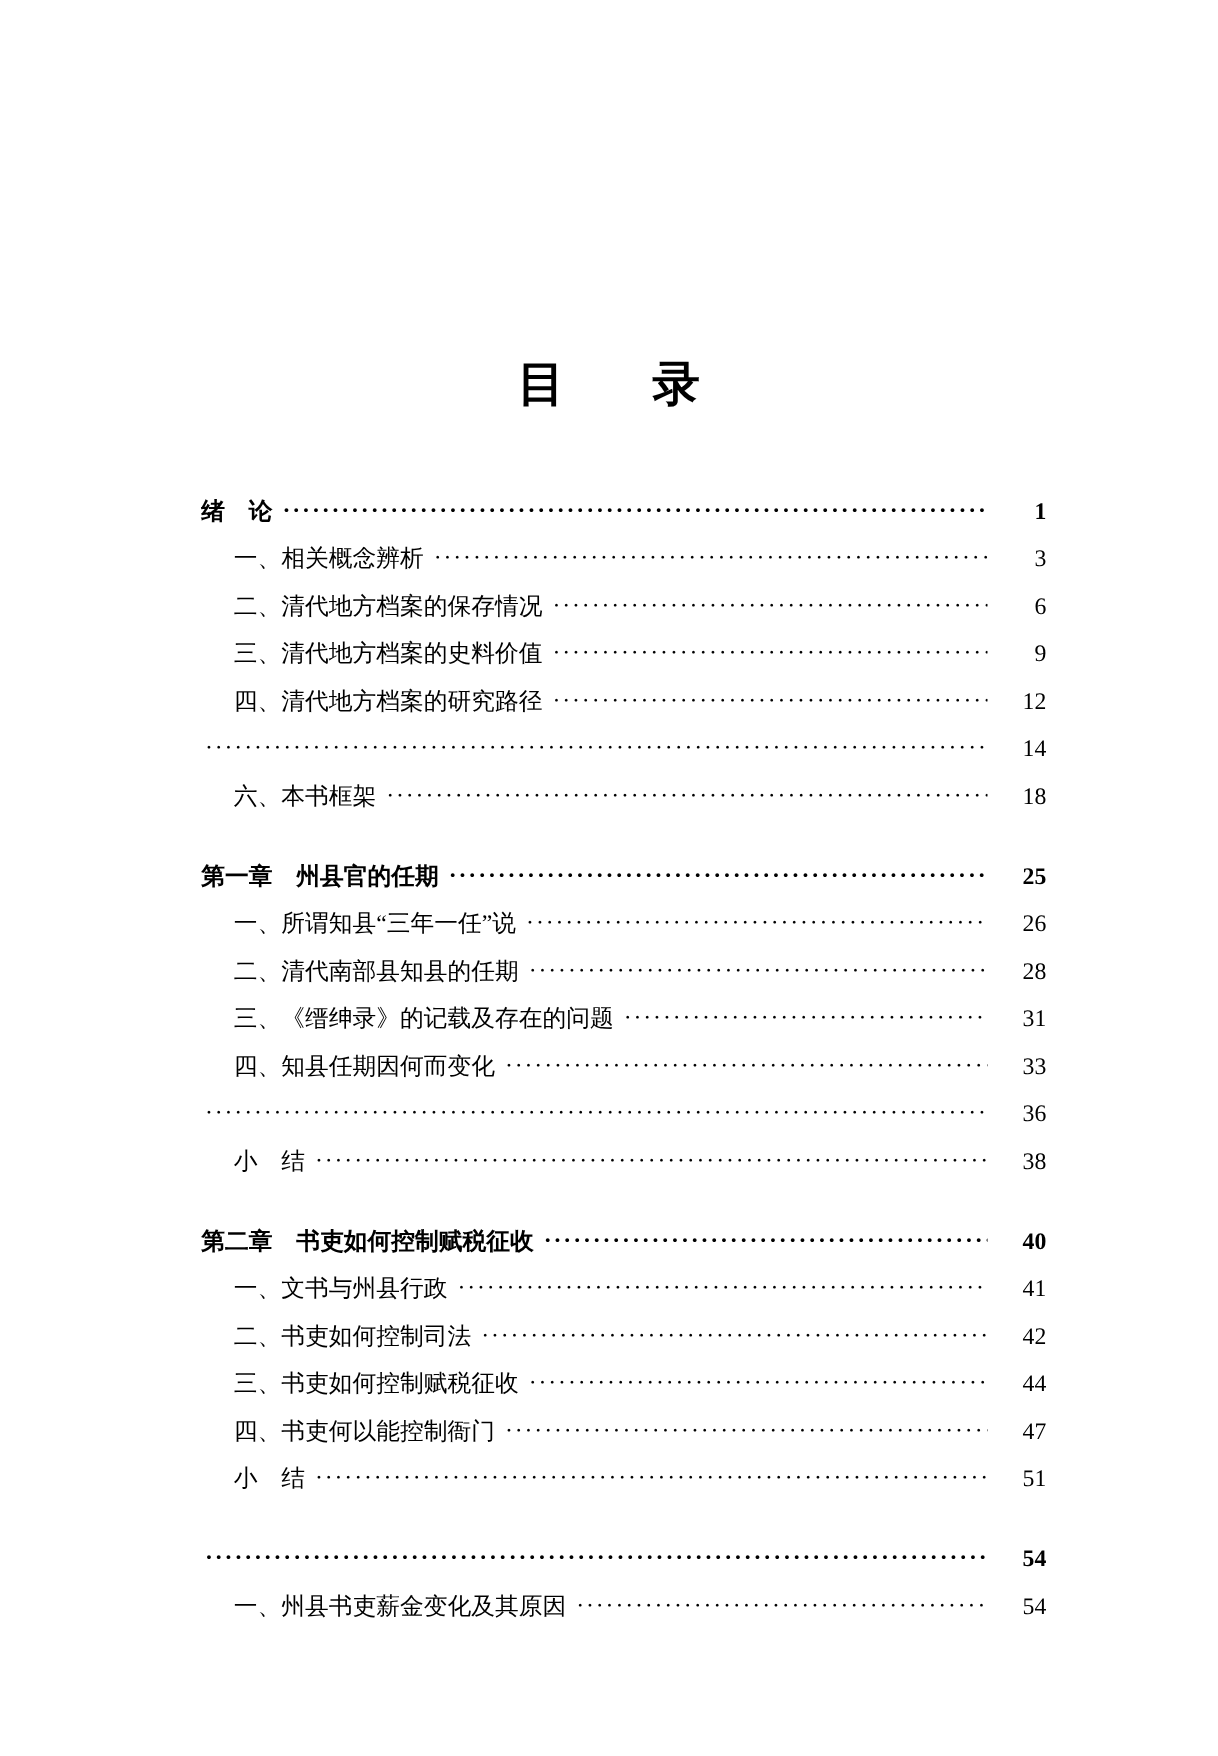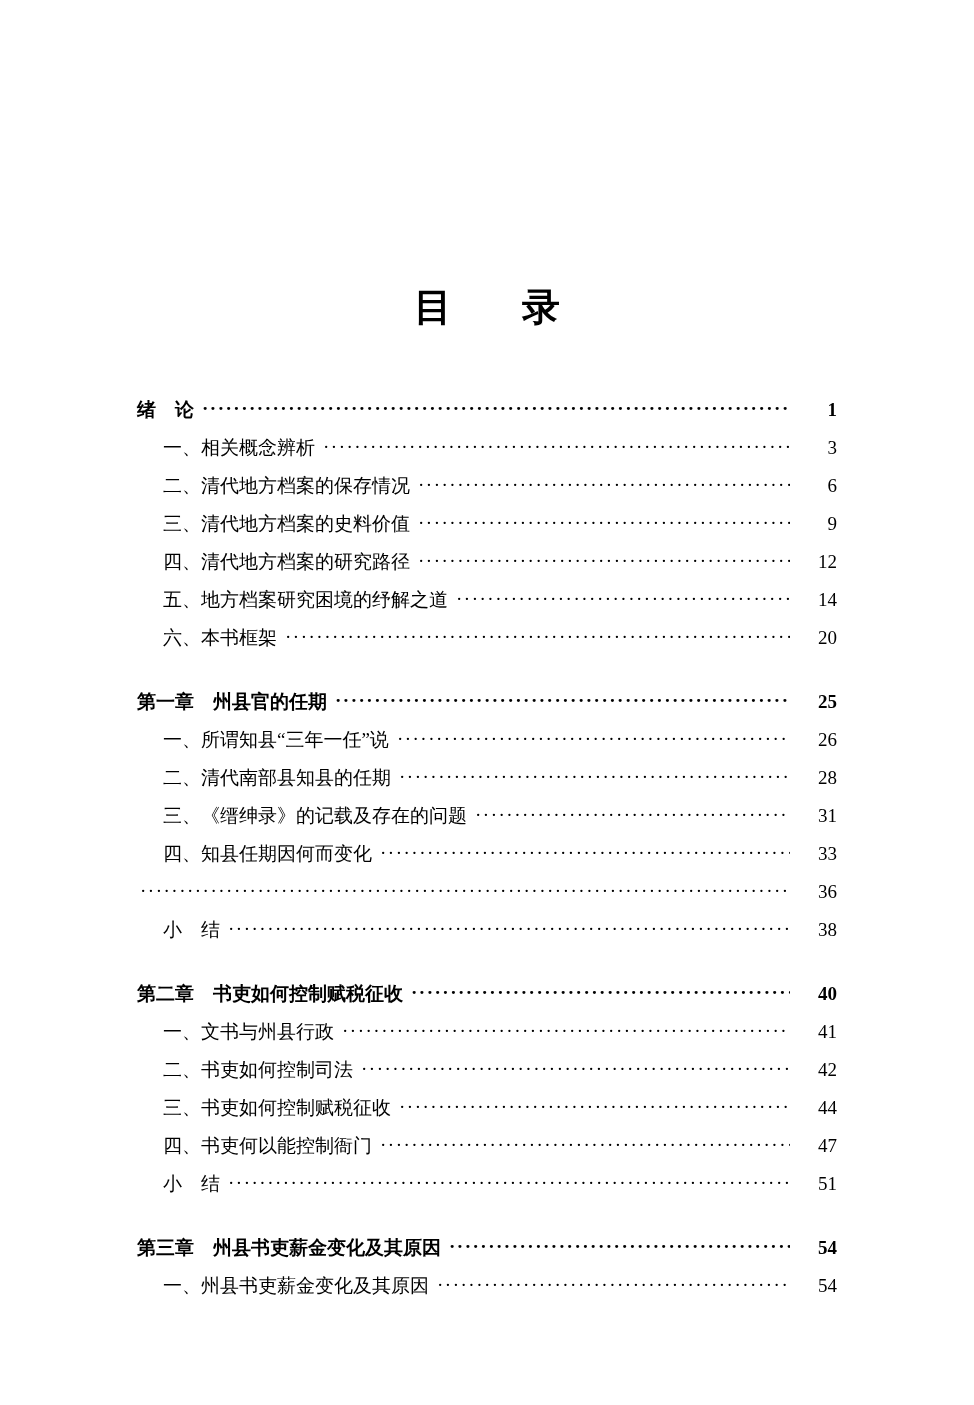--- a/index.html
+++ b/index.html
@@ -36,20 +36,21 @@
     list-style: none;
     width: 700px;
     margin-top: 48px;
   }
   .toc-row {
     display: flex;
     align-items: flex-end;
     font-size: 19px;
     line-height: 1.0;
     height: 38px;
+    margin-left: 24px;
   }
   .toc-row.level-0 {
     font-weight: bold;
   }
   .toc-row.level-1 .label {
     padding-left: 26px;
     font-weight: normal;
   }
   .toc-row.gap-before {
     margin-top: 26px;
@@ -107,28 +108,27 @@
         <span class="label">三、清代地方档案的史料价值</span>
         <span class="dots">························································································································</span>
         <span class="page-num">9</span>
       </li>
       <li class="toc-row level-1">
         <span class="label">四、清代地方档案的研究路径</span>
         <span class="dots">························································································································</span>
         <span class="page-num">12</span>
       </li>
       <li class="toc-row level-1">
-        <span class="label">五、地方档案研究困境的纾解之道</span>
         <span class="dots">························································································································</span>
         <span class="page-num">14</span>
       </li>
       <li class="toc-row level-1">
         <span class="label">六、本书框架</span>
         <span class="dots">························································································································</span>
-        <span class="page-num">20</span>
+        <span class="page-num">18</span>
       </li>
       <li class="toc-row level-0 gap-before">
         <span class="label">第一章　州县官的任期</span>
         <span class="dots">························································································································</span>
         <span class="page-num">25</span>
       </li>
       <li class="toc-row level-1">
         <span class="label">一、所谓知县“三年一任”说</span>
         <span class="dots">························································································································</span>
         <span class="page-num">26</span>
@@ -181,21 +181,20 @@
         <span class="label">四、书吏何以能控制衙门</span>
         <span class="dots">························································································································</span>
         <span class="page-num">47</span>
       </li>
       <li class="toc-row level-1">
         <span class="label">小　结</span>
         <span class="dots">························································································································</span>
         <span class="page-num">51</span>
       </li>
       <li class="toc-row level-0 gap-before">
-        <span class="label">第三章　州县书吏薪金变化及其原因</span>
         <span class="dots">························································································································</span>
         <span class="page-num">54</span>
       </li>
       <li class="toc-row level-1">
         <span class="label">一、州县书吏薪金变化及其原因</span>
         <span class="dots">························································································································</span>
         <span class="page-num">54</span>
       </li>
     </ul>
 </div>

